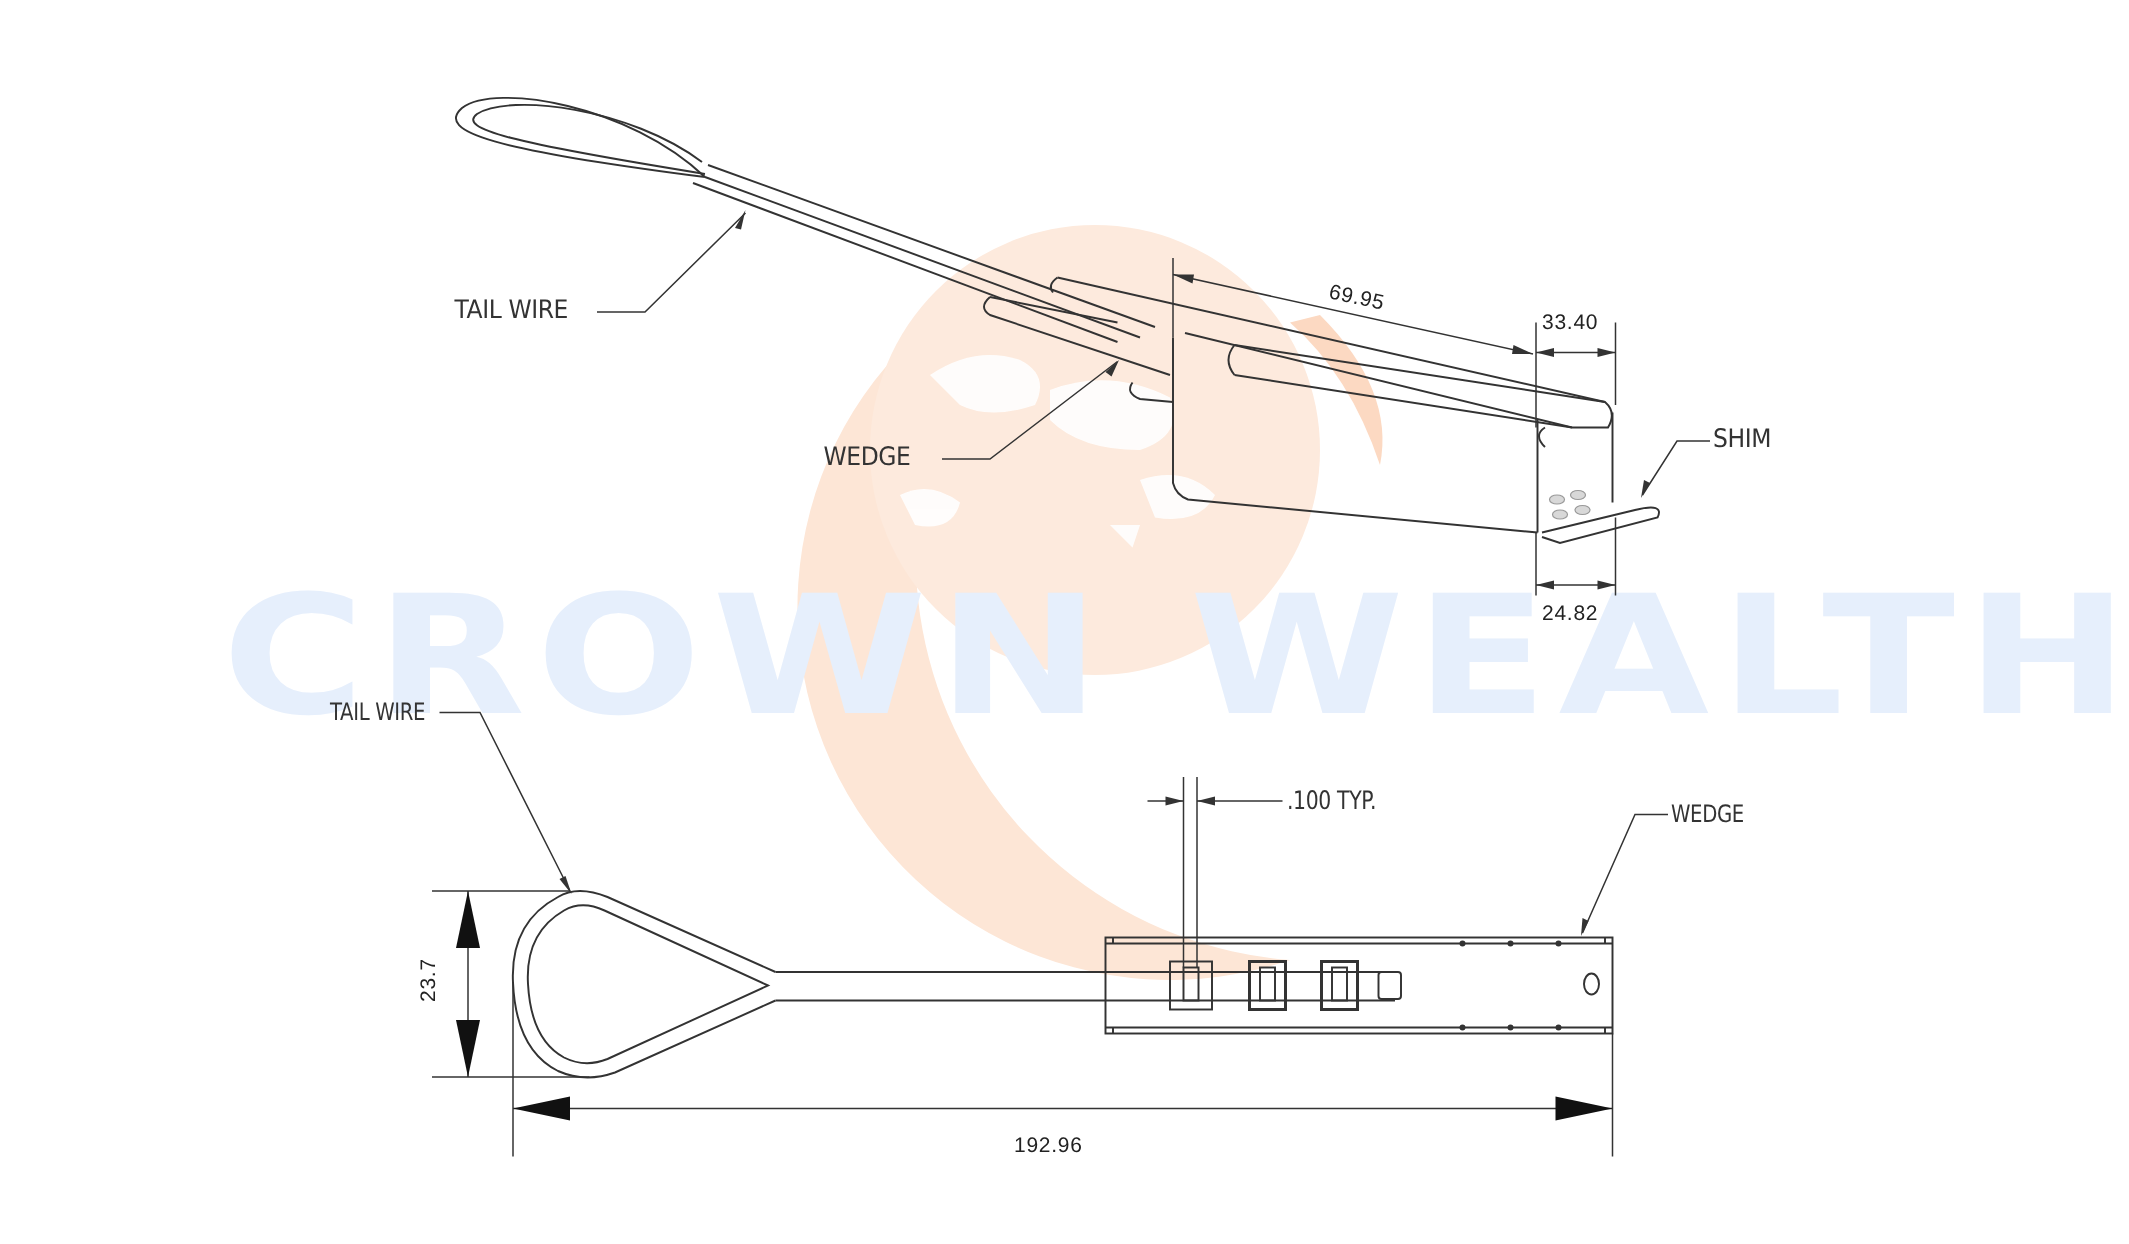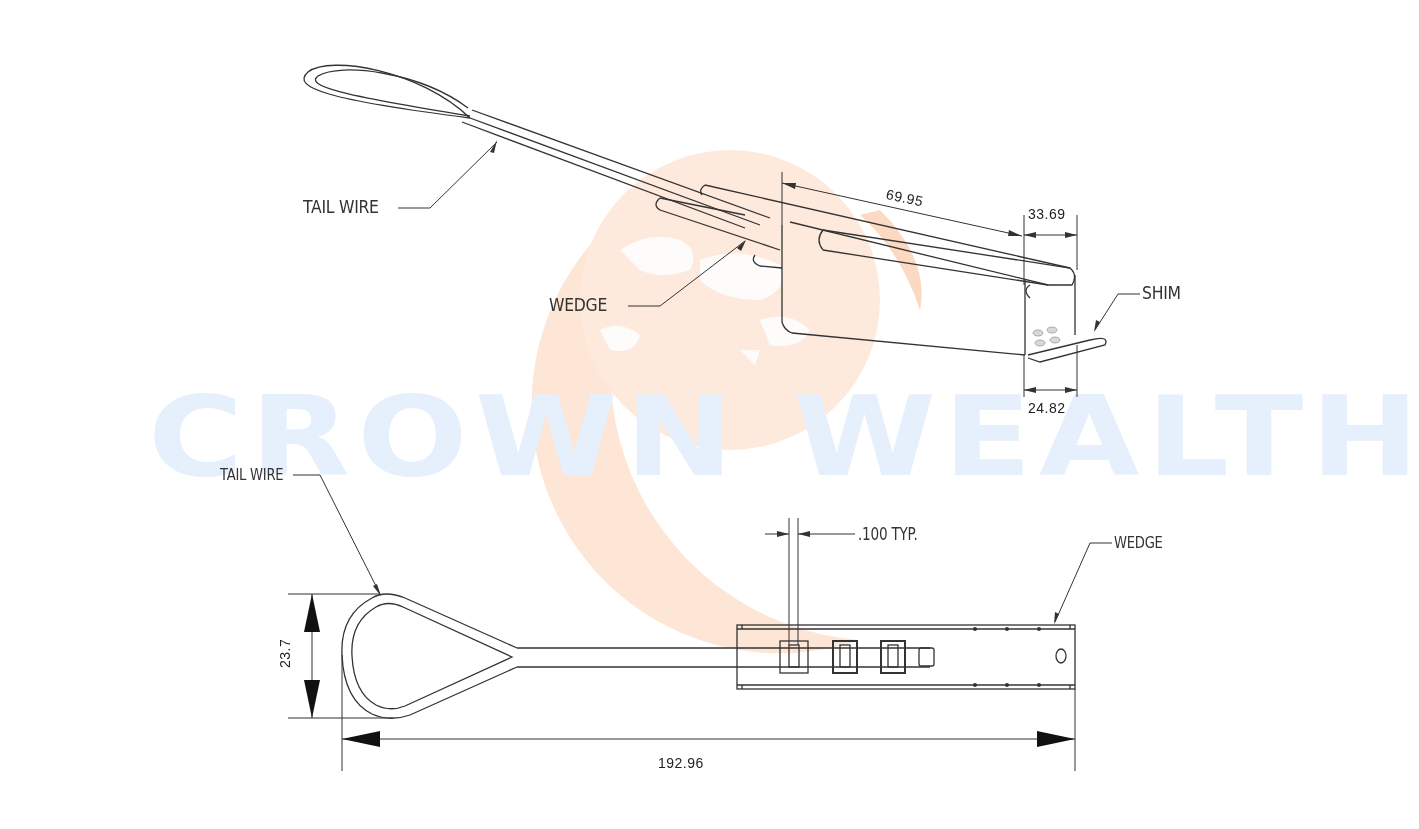--- a/index.html
+++ b/index.html
@@ -164,20 +164,20 @@
     <line x1="342" y1="739" x2="1075" y2="739"></line>
     <polygon points="342,739 380,731 380,747" fill="#111" stroke="none"></polygon>
     <polygon points="1075,739 1037,731 1037,747" fill="#111" stroke="none"></polygon>
   </g>
 </svg>
 
 <div class="label" style="left:303px;top:197px;">TAIL WIRE</div>
 <div class="label" style="left:549px;top:295px;">WEDGE</div>
 <div class="label" style="left:1142px;top:283px;">SHIM</div>
 <div class="dim" style="left:888px;top:186px;transform:rotate(12deg);transform-origin:left top;">69.95</div>
-<div class="dim" style="left:1028px;top:206px;">33.69</div>
+<div class="dim" style="left:1028px;top:206px;">33.40</div>
 <div class="dim" style="left:1028px;top:400px;">24.82</div>
 
 <div class="label" style="left:220px;top:465px;font-size:16px;transform:scaleX(0.82);">TAIL WIRE</div>
 <div class="label" style="left:1114px;top:533px;font-size:16px;transform:scaleX(0.82);">WEDGE</div>
 <div class="label" style="left:858px;top:524px;font-size:17px;transform:scaleX(0.8);">.100 TYP.</div>
 <div class="dim" style="left:277px;top:668px;transform:rotate(-90deg);transform-origin:left top;">23.7</div>
-<div class="dim" style="left:658px;top:755px;">192.96</div>
+<div class="dim" style="left:676px;top:755px;">192.96</div>
 
 </body></html>

